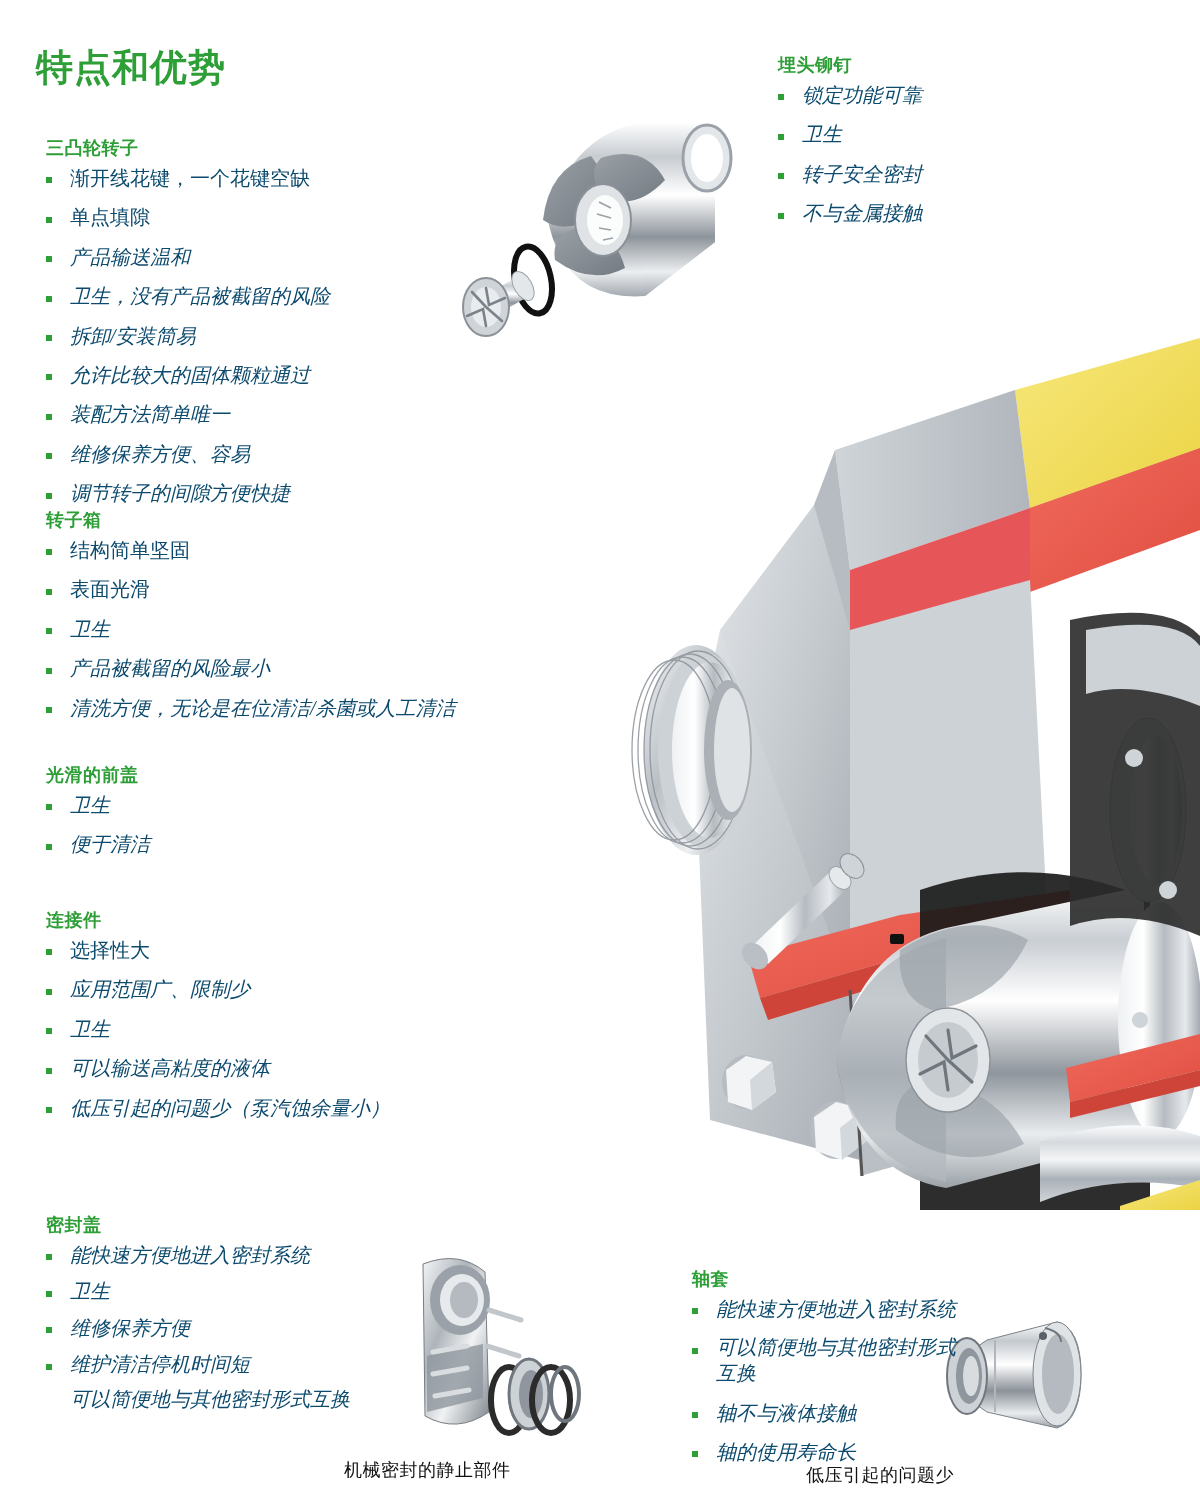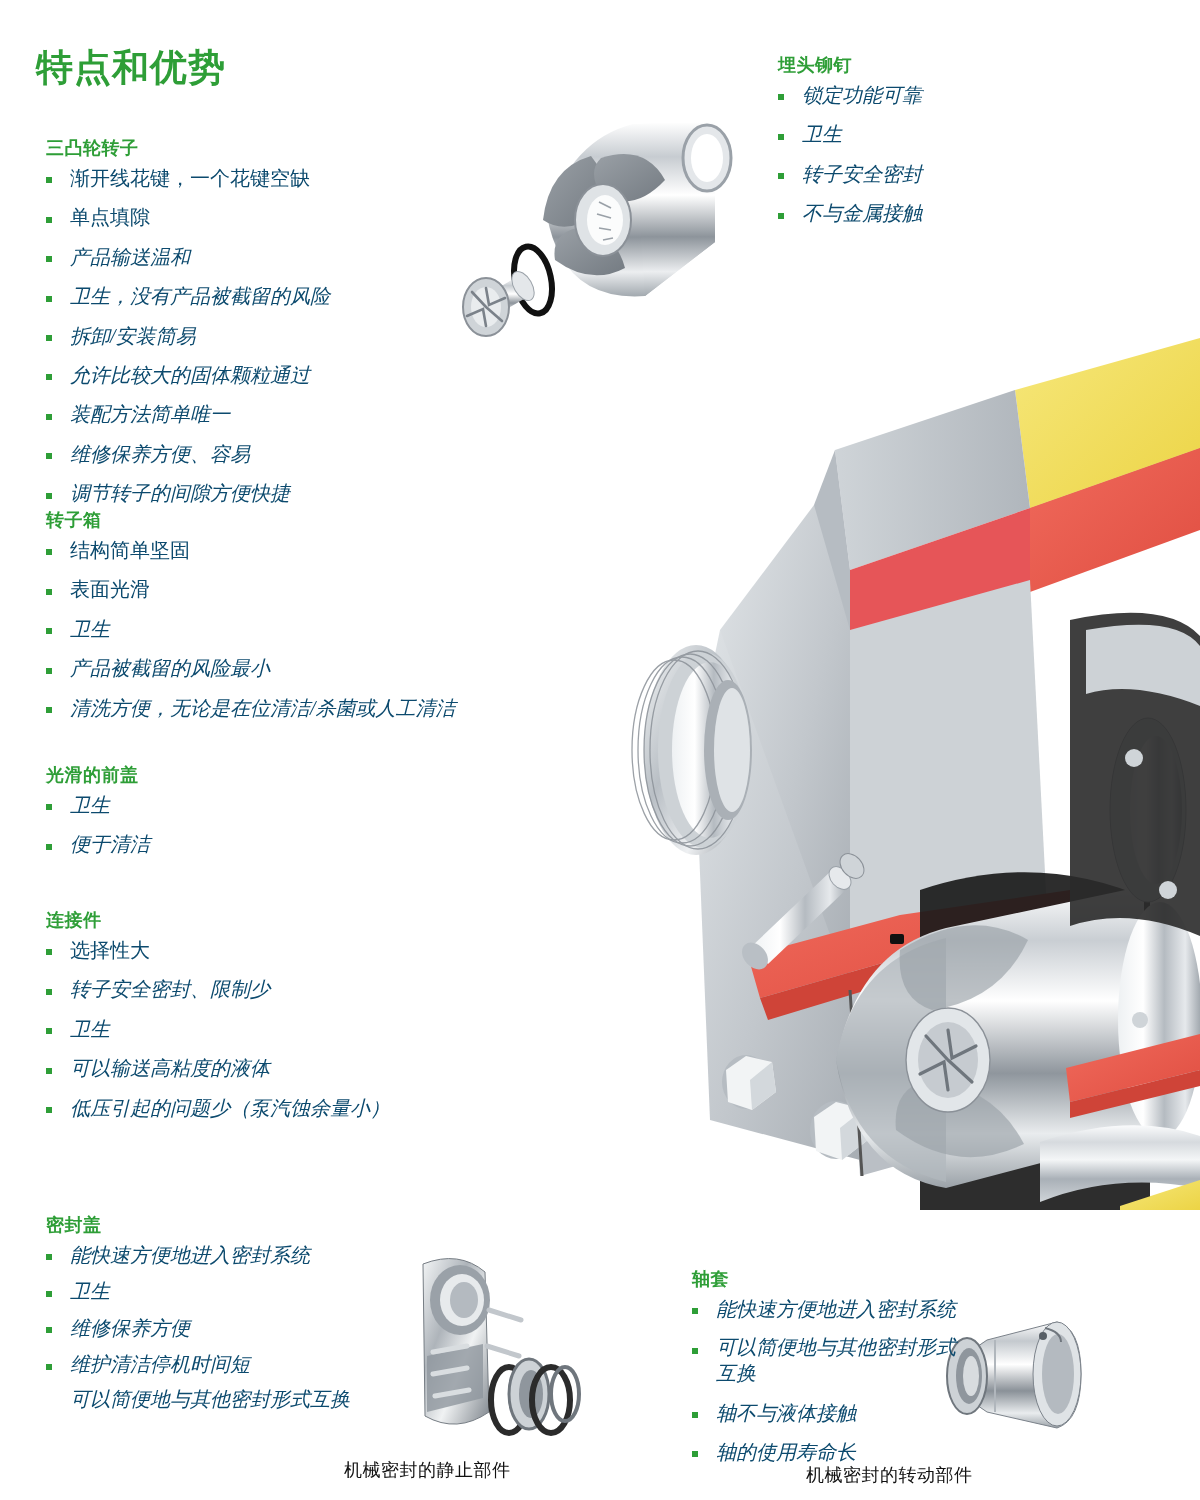--- a/index.html
+++ b/index.html
@@ -345,21 +345,21 @@
   <ul class="bul">
     <li class="it">卫生</li>
     <li class="it">便于清洁</li>
   </ul>
 </div>
 
 <div class="block" style="left:36px; top:908px; width:430px;">
   <div class="sec-head">连接件</div>
   <ul class="bul">
     <li class="">选择性大</li>
-    <li class="it">转子安全密封、限制少</li>
+    <li class="it">应用范围广、限制少</li>
     <li class="it">卫生</li>
     <li class="it">可以输送高粘度的液体</li>
     <li class="it">低压引起的问题少（泵汽蚀余量小）</li>
   </ul>
 </div>
 
 <div class="block" style="left:36px; top:1213px; width:430px;">
   <div class="sec-head">密封盖</div>
   <ul class="bul" style="font-size:19px;">
     <li class="it" style="margin-bottom:10px;">能快速方便地进入密封系统</li>
@@ -385,13 +385,13 @@
   <ul class="bul">
     <li class="it">能快速方便地进入密封系统</li>
     <li class="it" style="line-height:1.28;">可以简便地与其他密封形式
 互换</li>
     <li class="it">轴不与液体接触</li>
     <li class="it">轴的使用寿命长</li>
   </ul>
 </div>
 
 <div class="caption" style="left:344px; top:1458px;">机械密封的静止部件</div>
-<div class="caption" style="left:806px; top:1463px;">机械密封的转动部件</div>
+<div class="caption" style="left:806px; top:1463px;">低压引起的问题少</div>
 
 </body></html>

